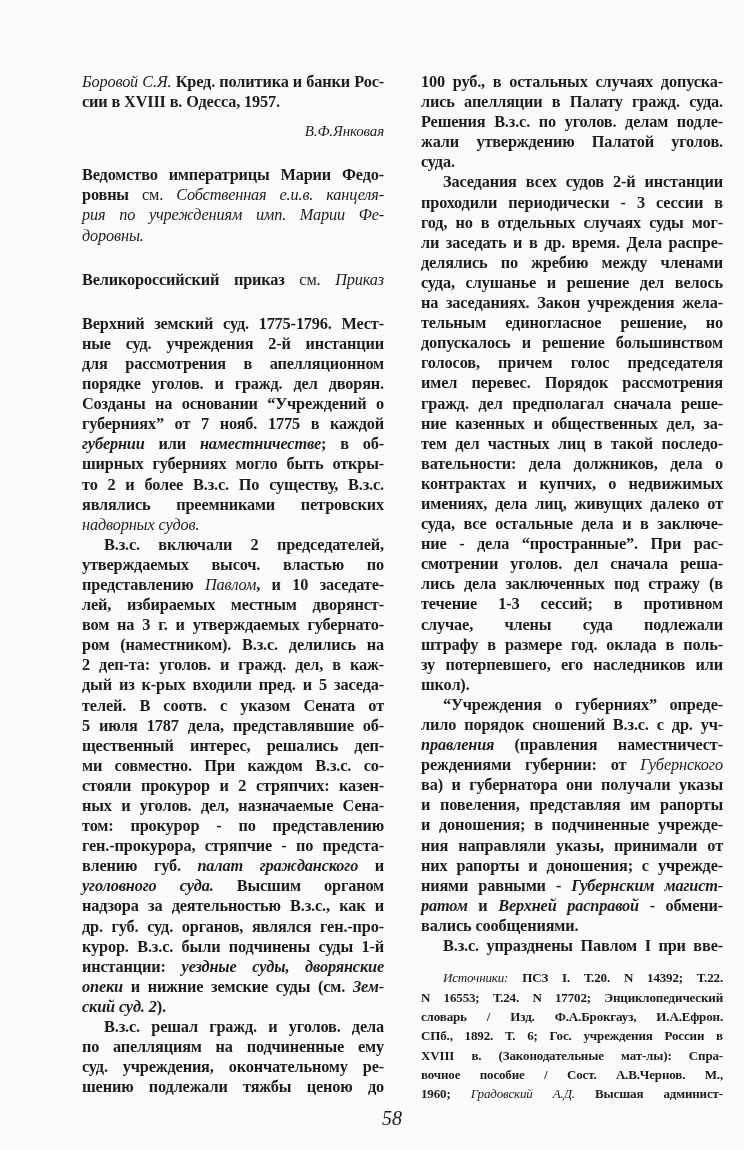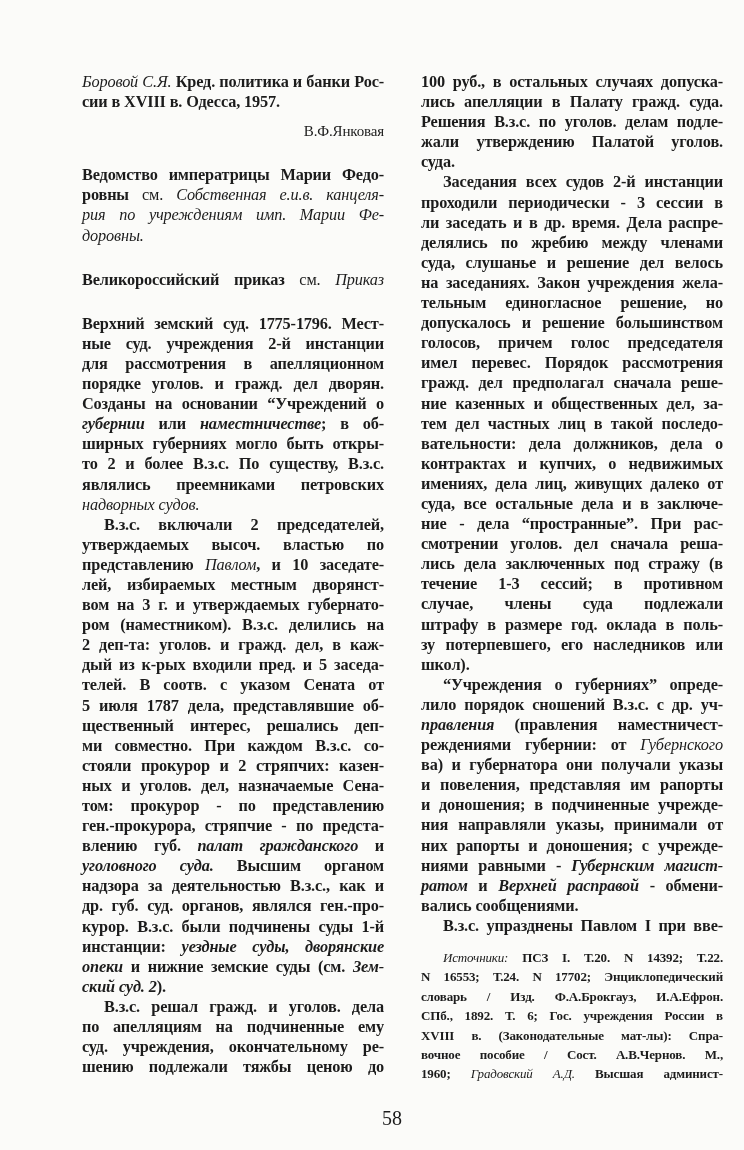--- a/index.html
+++ b/index.html
@@ -19,23 +19,23 @@
   .line.right { text-align:right; text-align-last:right; }
   .line.indent { padding-left:22px; }
   .small .line { font-size:13px; height:19.4px; line-height:19.4px;font-family:Liberation Serif, serif; }
   .gap-s { height:9px; }
   .gap-m { height:12px; }
   .gap-l { height:24px; }
   .b { font-weight:900; }
   .i { font-style:italic; font-weight:normal; }
   .ib { font-style:italic; }
   .n { font-weight:normal; }
-  .sig { font-weight:normal; font-size:15px;margin-left:20px; }
+  .sig { font-style:italic; font-weight:normal; font-size:15px;margin-left:20px; }
   #page-num {
-    position:absolute; left:382px; top:1107px; font-size:20px; 
+    position:absolute; left:382px; top:1107px; font-size:20px; font-style:italic;
     font-family:"Liberation Serif", serif;
   }
 </style>
 </head>
 <body>
 
 <div id="left" class="col">
     <div class="line"><span class="i">Боровой С.Я.</span><span> Кред. политика и банки Рос-</span></div>
     <div class="line last"><span>сии в XVIII в. Одесса, 1957.</span></div>
     <div class="gap-s"></div>
@@ -46,20 +46,21 @@
     <div class="line"><span class="i">рия по учреждениям имп. Марии Фе-</span></div>
     <div class="line last"><span class="i">доровны.</span></div>
     <div class="gap-l"></div>
     <div class="line"><span class="b">Великороссийский приказ</span><span class="n"> см. </span><span class="i">Приказ</span></div>
     <div class="gap-l"></div>
     <div class="line"><span class="b">Верхний земский суд.</span><span> 1775-1796. Мест-</span></div>
     <div class="line"><span>ные суд. учреждения 2-й инстанции</span></div>
     <div class="line"><span>для рассмотрения в апелляционном</span></div>
     <div class="line"><span>порядке уголов. и гражд. дел дворян.</span></div>
     <div class="line"><span>Созданы на основании “Учреждений о</span></div>
+    <div class="line"><span>губерниях” от 7 нояб. 1775 в каждой</span></div>
     <div class="line"><span class="ib">губернии</span><span> или </span><span class="ib">наместничестве</span><span>; в об-</span></div>
     <div class="line"><span>ширных губерниях могло быть откры-</span></div>
     <div class="line"><span>то 2 и более В.з.с. По существу, В.з.с.</span></div>
     <div class="line"><span>являлись преемниками петровских</span></div>
     <div class="line last"><span class="i">надворных судов.</span></div>
     <div class="line indent"><span>В.з.с. включали 2 председателей,</span></div>
     <div class="line"><span>утверждаемых высоч. властью по</span></div>
     <div class="line"><span>представлению </span><span class="i">Павлом</span><span>, и 10 заседате-</span></div>
     <div class="line"><span>лей, избираемых местным дворянст-</span></div>
     <div class="line"><span>вом на 3 г. и утверждаемых губернато-</span></div>
@@ -88,20 +89,21 @@
     <div class="line"><span>шению подлежали тяжбы ценою до</span></div>
   </div>
 <div id="right" class="col">
     <div class="line"><span>100 руб., в остальных случаях допуска-</span></div>
     <div class="line"><span>лись апелляции в Палату гражд. суда.</span></div>
     <div class="line"><span>Решения В.з.с. по уголов. делам подле-</span></div>
     <div class="line"><span>жали утверждению Палатой уголов.</span></div>
     <div class="line last"><span>суда.</span></div>
     <div class="line indent"><span>Заседания всех судов 2-й инстанции</span></div>
     <div class="line"><span>проходили периодически - 3 сессии в</span></div>
+    <div class="line"><span>год, но в отдельных случаях суды мог-</span></div>
     <div class="line"><span>ли заседать и в др. время. Дела распре-</span></div>
     <div class="line"><span>делялись по жребию между членами</span></div>
     <div class="line"><span>суда, слушанье и решение дел велось</span></div>
     <div class="line"><span>на заседаниях. Закон учреждения жела-</span></div>
     <div class="line"><span>тельным единогласное решение, но</span></div>
     <div class="line"><span>допускалось и решение большинством</span></div>
     <div class="line"><span>голосов, причем голос председателя</span></div>
     <div class="line"><span>имел перевес. Порядок рассмотрения</span></div>
     <div class="line"><span>гражд. дел предполагал сначала реше-</span></div>
     <div class="line"><span>ние казенных и общественных дел, за-</span></div>

